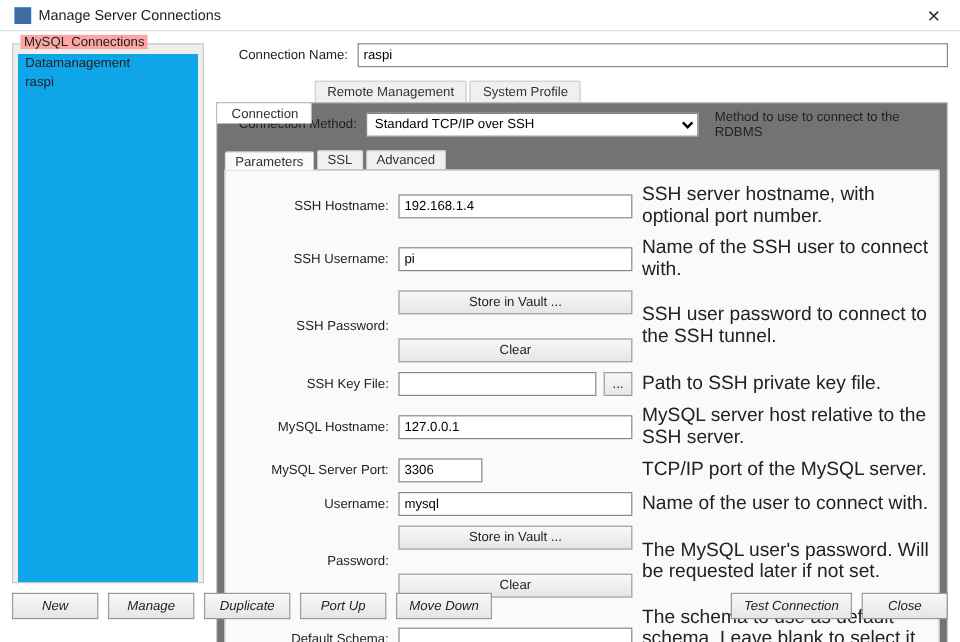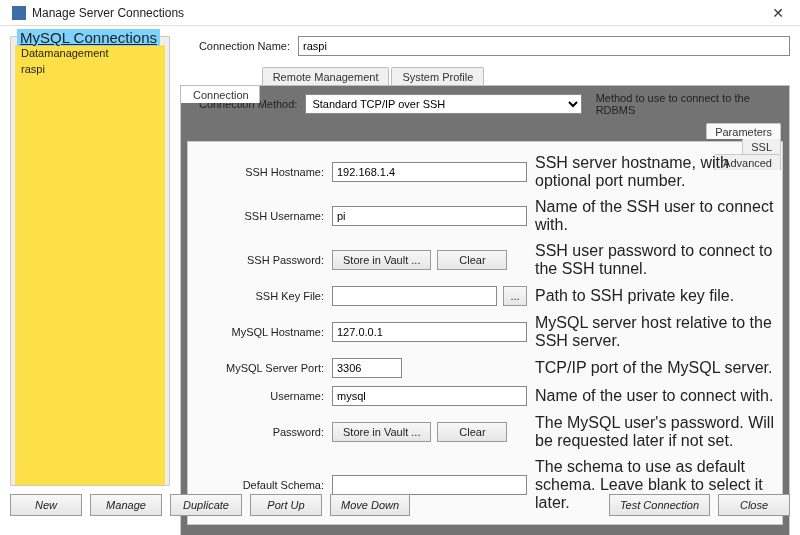--- a/index.html
+++ b/index.html
@@ -4,42 +4,42 @@
 <style>
   * { box-sizing: border-box; font-family: "Segoe UI", Tahoma, sans-serif; font-size: 11px; }
   html, body { margin:0; padding:0; width:800px; height:535px; background:#fff; color:#000; }
   .titlebar { height:26px; display:flex; align-items:center; padding:0 12px; border-bottom:1px solid #ddd; }
   .titlebar .icon { width:14px; height:14px; background:#3a6ea5; margin-right:6px; }
   .titlebar .title { flex:1; font-size:12px; color:#222; }
   .titlebar .close { font-size:14px; color:#333; padding:0 4px; cursor:default; }
   .body { display:flex; height:460px; padding:10px 10px 0 10px; gap:10px; }
   .sidebar { width:160px; display:flex; flex-direction:column; }
   .fieldset { border:1px solid #c8c8c8; border-radius:1px; position:relative; padding:8px 4px 4px 4px; background:#eeeeee; }
-  .fieldset .legend { position:absolute; top:-8px; left:6px; background:#7dd3fc; padding:0 3px; font-size:15px; color:#222;text-decoration:underline; }
-  .connlist { background:#fde047; border:none; height:440px; overflow:auto; }
+  .fieldset .legend { position:absolute; top:-8px; left:6px; background:#fca5a5; padding:0 3px; font-size:11px; color:#222; }
+  .connlist { background:#0ea5e9; border:none; height:440px; overflow:auto; }
   .connlist .item { padding:2px 6px; color:#222; cursor:default; }
   .main { flex:1; display:flex; flex-direction:column; gap:8px; }
   .row { display:flex; align-items:center; gap:8px; }
   .row label.lab { width:110px; text-align:right; color:#222; }
   .row label.lab-wide { width:116px; text-align:right; color:#222; }
   input.txt { border:1px solid #888; background:#fff; height:20px; padding:1px 4px; font-size:11px; }
   select.sel { border:1px solid #888; background:#fff; height:20px; padding:0 2px; font-size:11px; }
   .btn { border:1px solid #999; background:linear-gradient(#f8f8f8,#e6e6e6); height:22px; padding:0 10px; min-width:68px; cursor:default; font-size:11px; color:#222; }
   .tabs { display:flex; gap:0; border-bottom:1px solid #bdbdbd; height:22px; align-items:flex-end; }
   .tab { border:1px solid #bdbdbd; border-bottom:none; background:#f0f0f0; padding:3px 10px 2px 10px; margin-right:2px; border-radius:2px 2px 0 0; color:#333; cursor:default; }
   .tab.active { background:#fff; position:relative; top:18px;padding-left:12px; }
   .method-hint { color:#222; font-size:11px; margin-left:6px; }
-  .subtabs { display:flex; gap:0; border-bottom:1px solid #c8c8c8; height:20px; align-items:flex-end; margin-top:6px;flex-direction:column; }
+  .subtabs { display:flex; gap:0; border-bottom:1px solid #c8c8c8; height:20px; align-items:flex-end; margin-top:6px; }
   .subtab { border:1px solid #c8c8c8; border-bottom:none; background:#f0f0f0; padding:2px 8px 1px 8px; margin-right:2px; border-radius:2px 2px 0 0; color:#333; cursor:default; font-size:11px;}
   .subtab.active { background:#fafafa; position:relative; top:1px; }
   .panel { border:1px solid #c8c8c8; border-top:none; background:#737373; flex:1; padding:6px 6px 10px 6px; }
   .grid { display:grid; grid-template-columns: 116px 195px auto; gap:8px 8px; align-items:center; margin-top:4px; }
   .grid .glab { text-align:right; color:#222; }
   .grid .ghint { color:#222; font-size:16px; }
-  .grid .btnrow { display:flex; gap:6px; }
+  .grid .btnrow { display:flex; gap:20px;flex-direction:column; }
   .btn-sm { border:1px solid #999; background:linear-gradient(#f8f8f8,#e6e6e6); height:20px; padding:0 10px; min-width:90px; cursor:default; font-size:11px; color:#222; }
   .btn-dots { border:1px solid #999; background:linear-gradient(#f8f8f8,#e6e6e6); height:20px; width:24px; cursor:default; font-size:11px; color:#222; padding:0; }
   .keyrow { display:flex; gap:6px; }
   .keyrow input { flex:1; }
   .footer { height:38px; display:flex; align-items:center; padding:0 10px; gap:8px; }
   .footer .spacer { flex:1; }
   .footer .btn { min-width:72px;font-style:italic; }
   .param-area { background:#fafafa; border:1px solid #c8c8c8; border-top:none; padding:8px 8px 12px 20px; }
 </style>
 </head>

